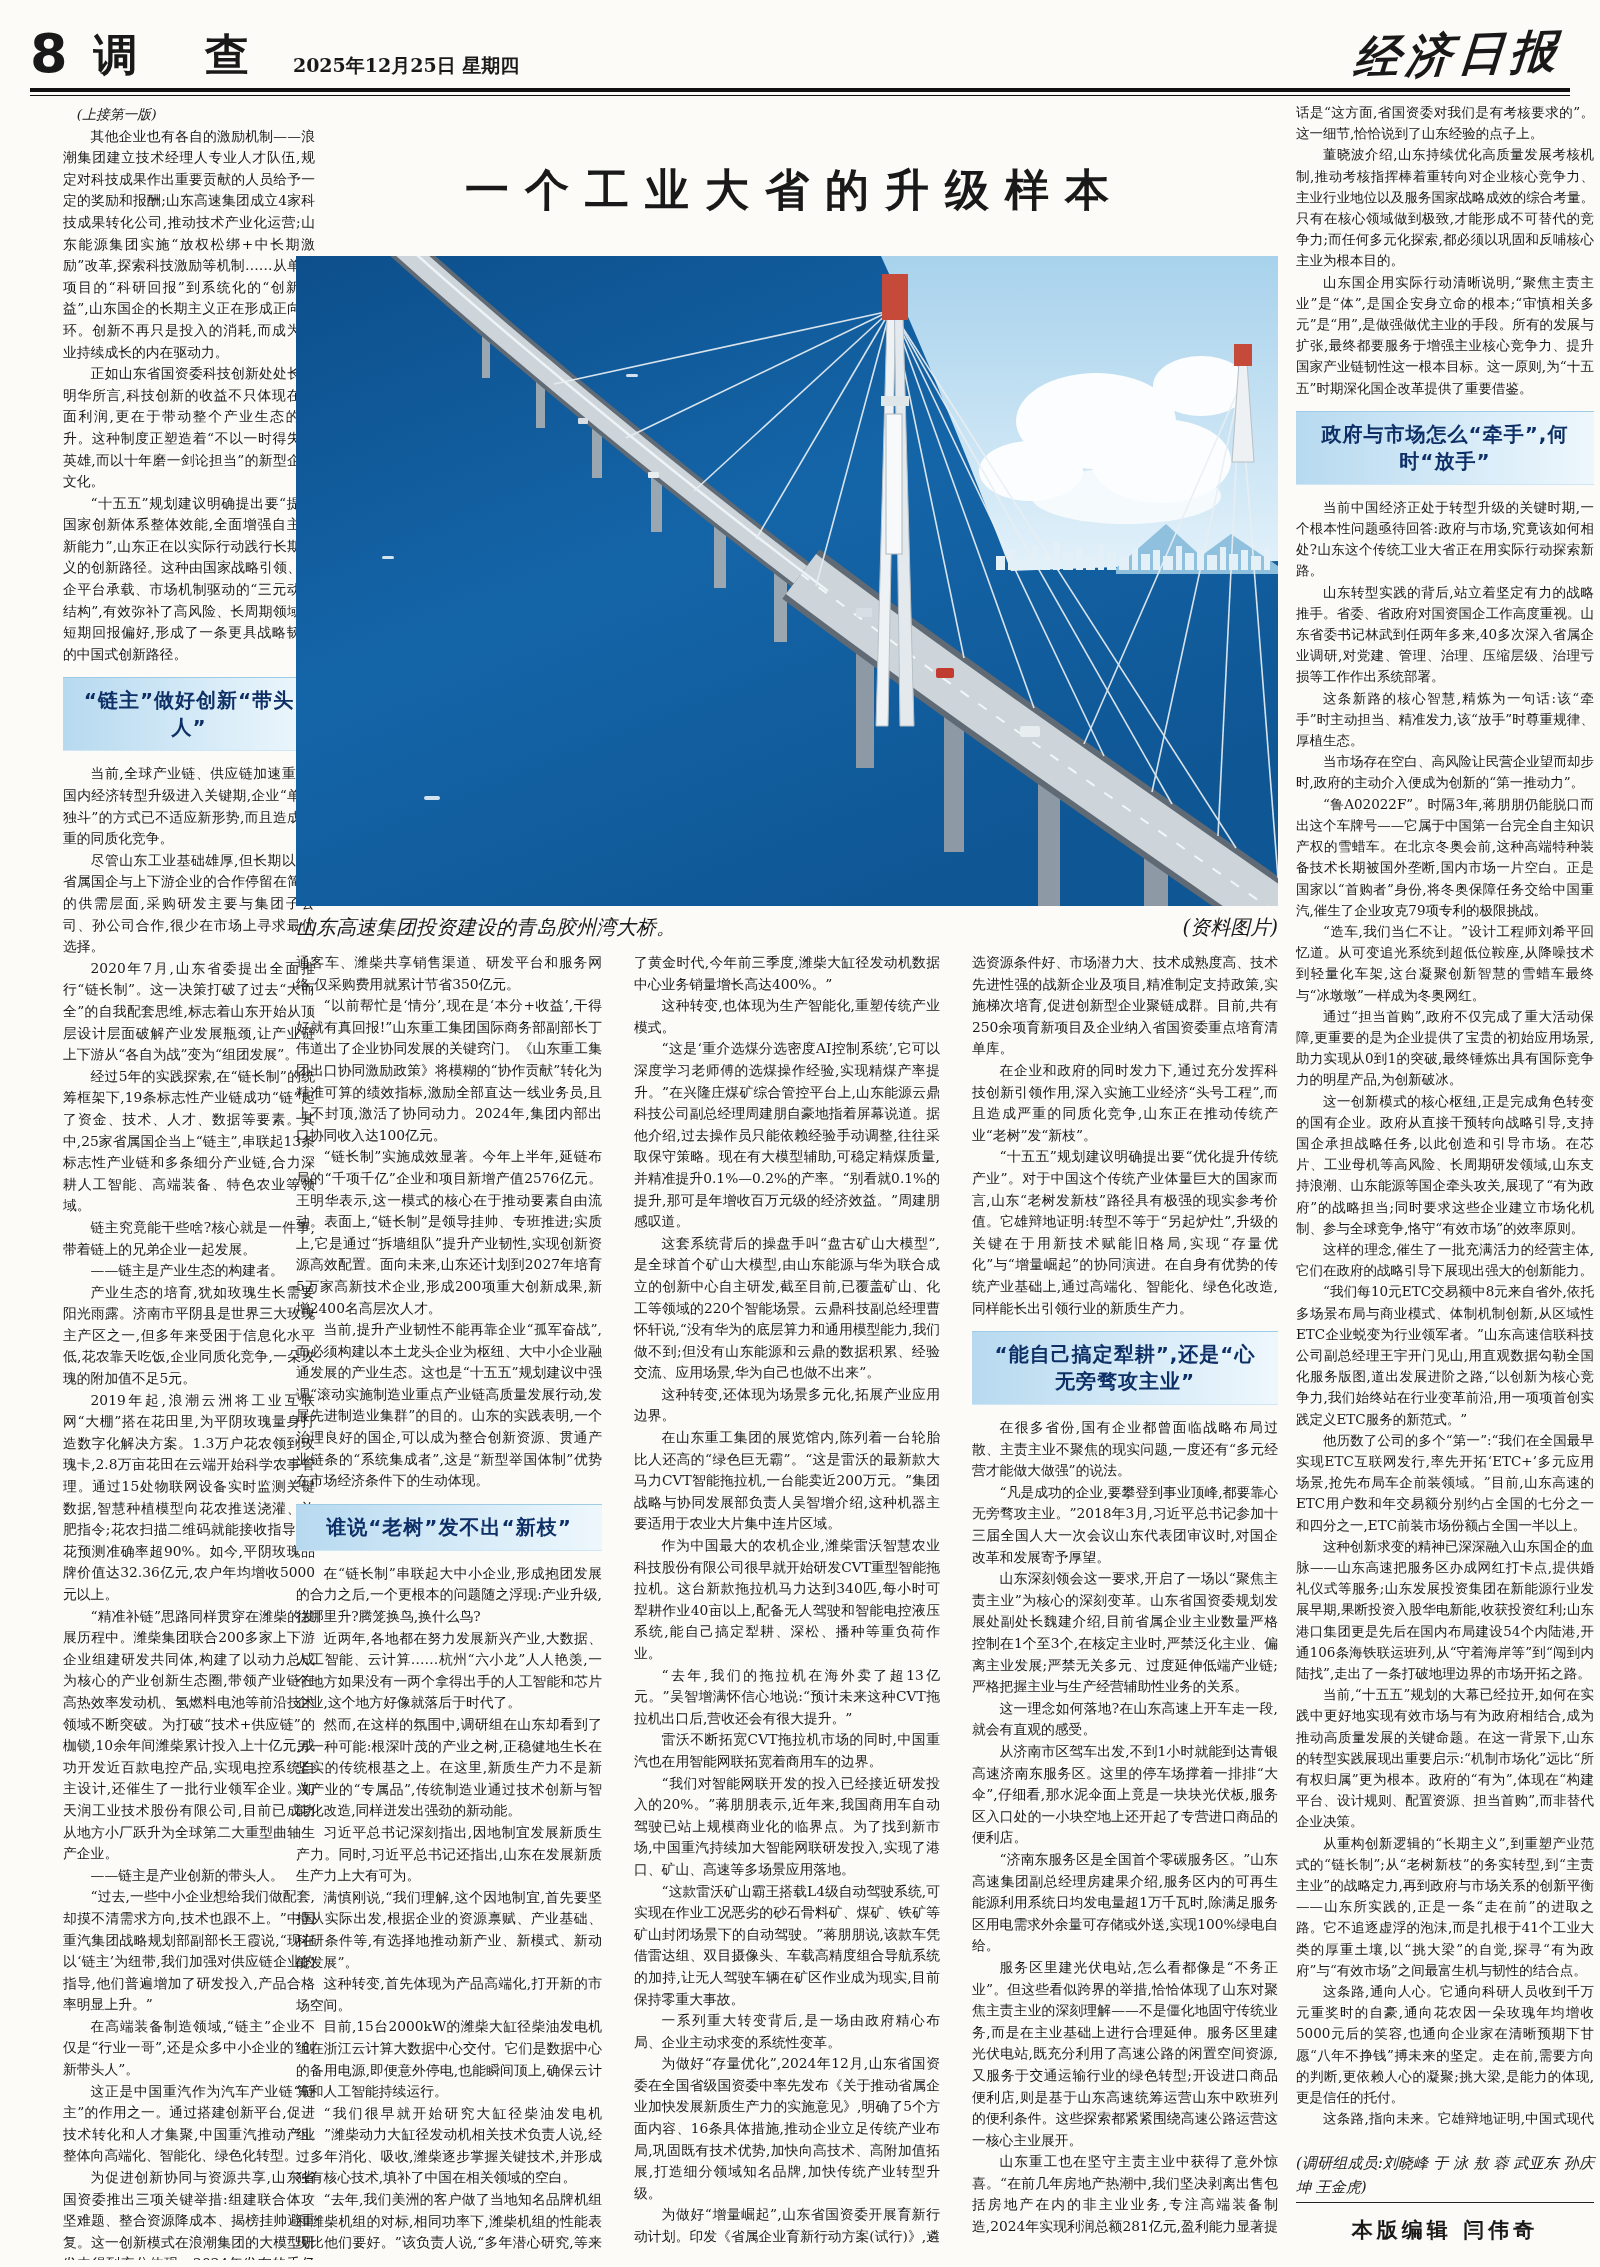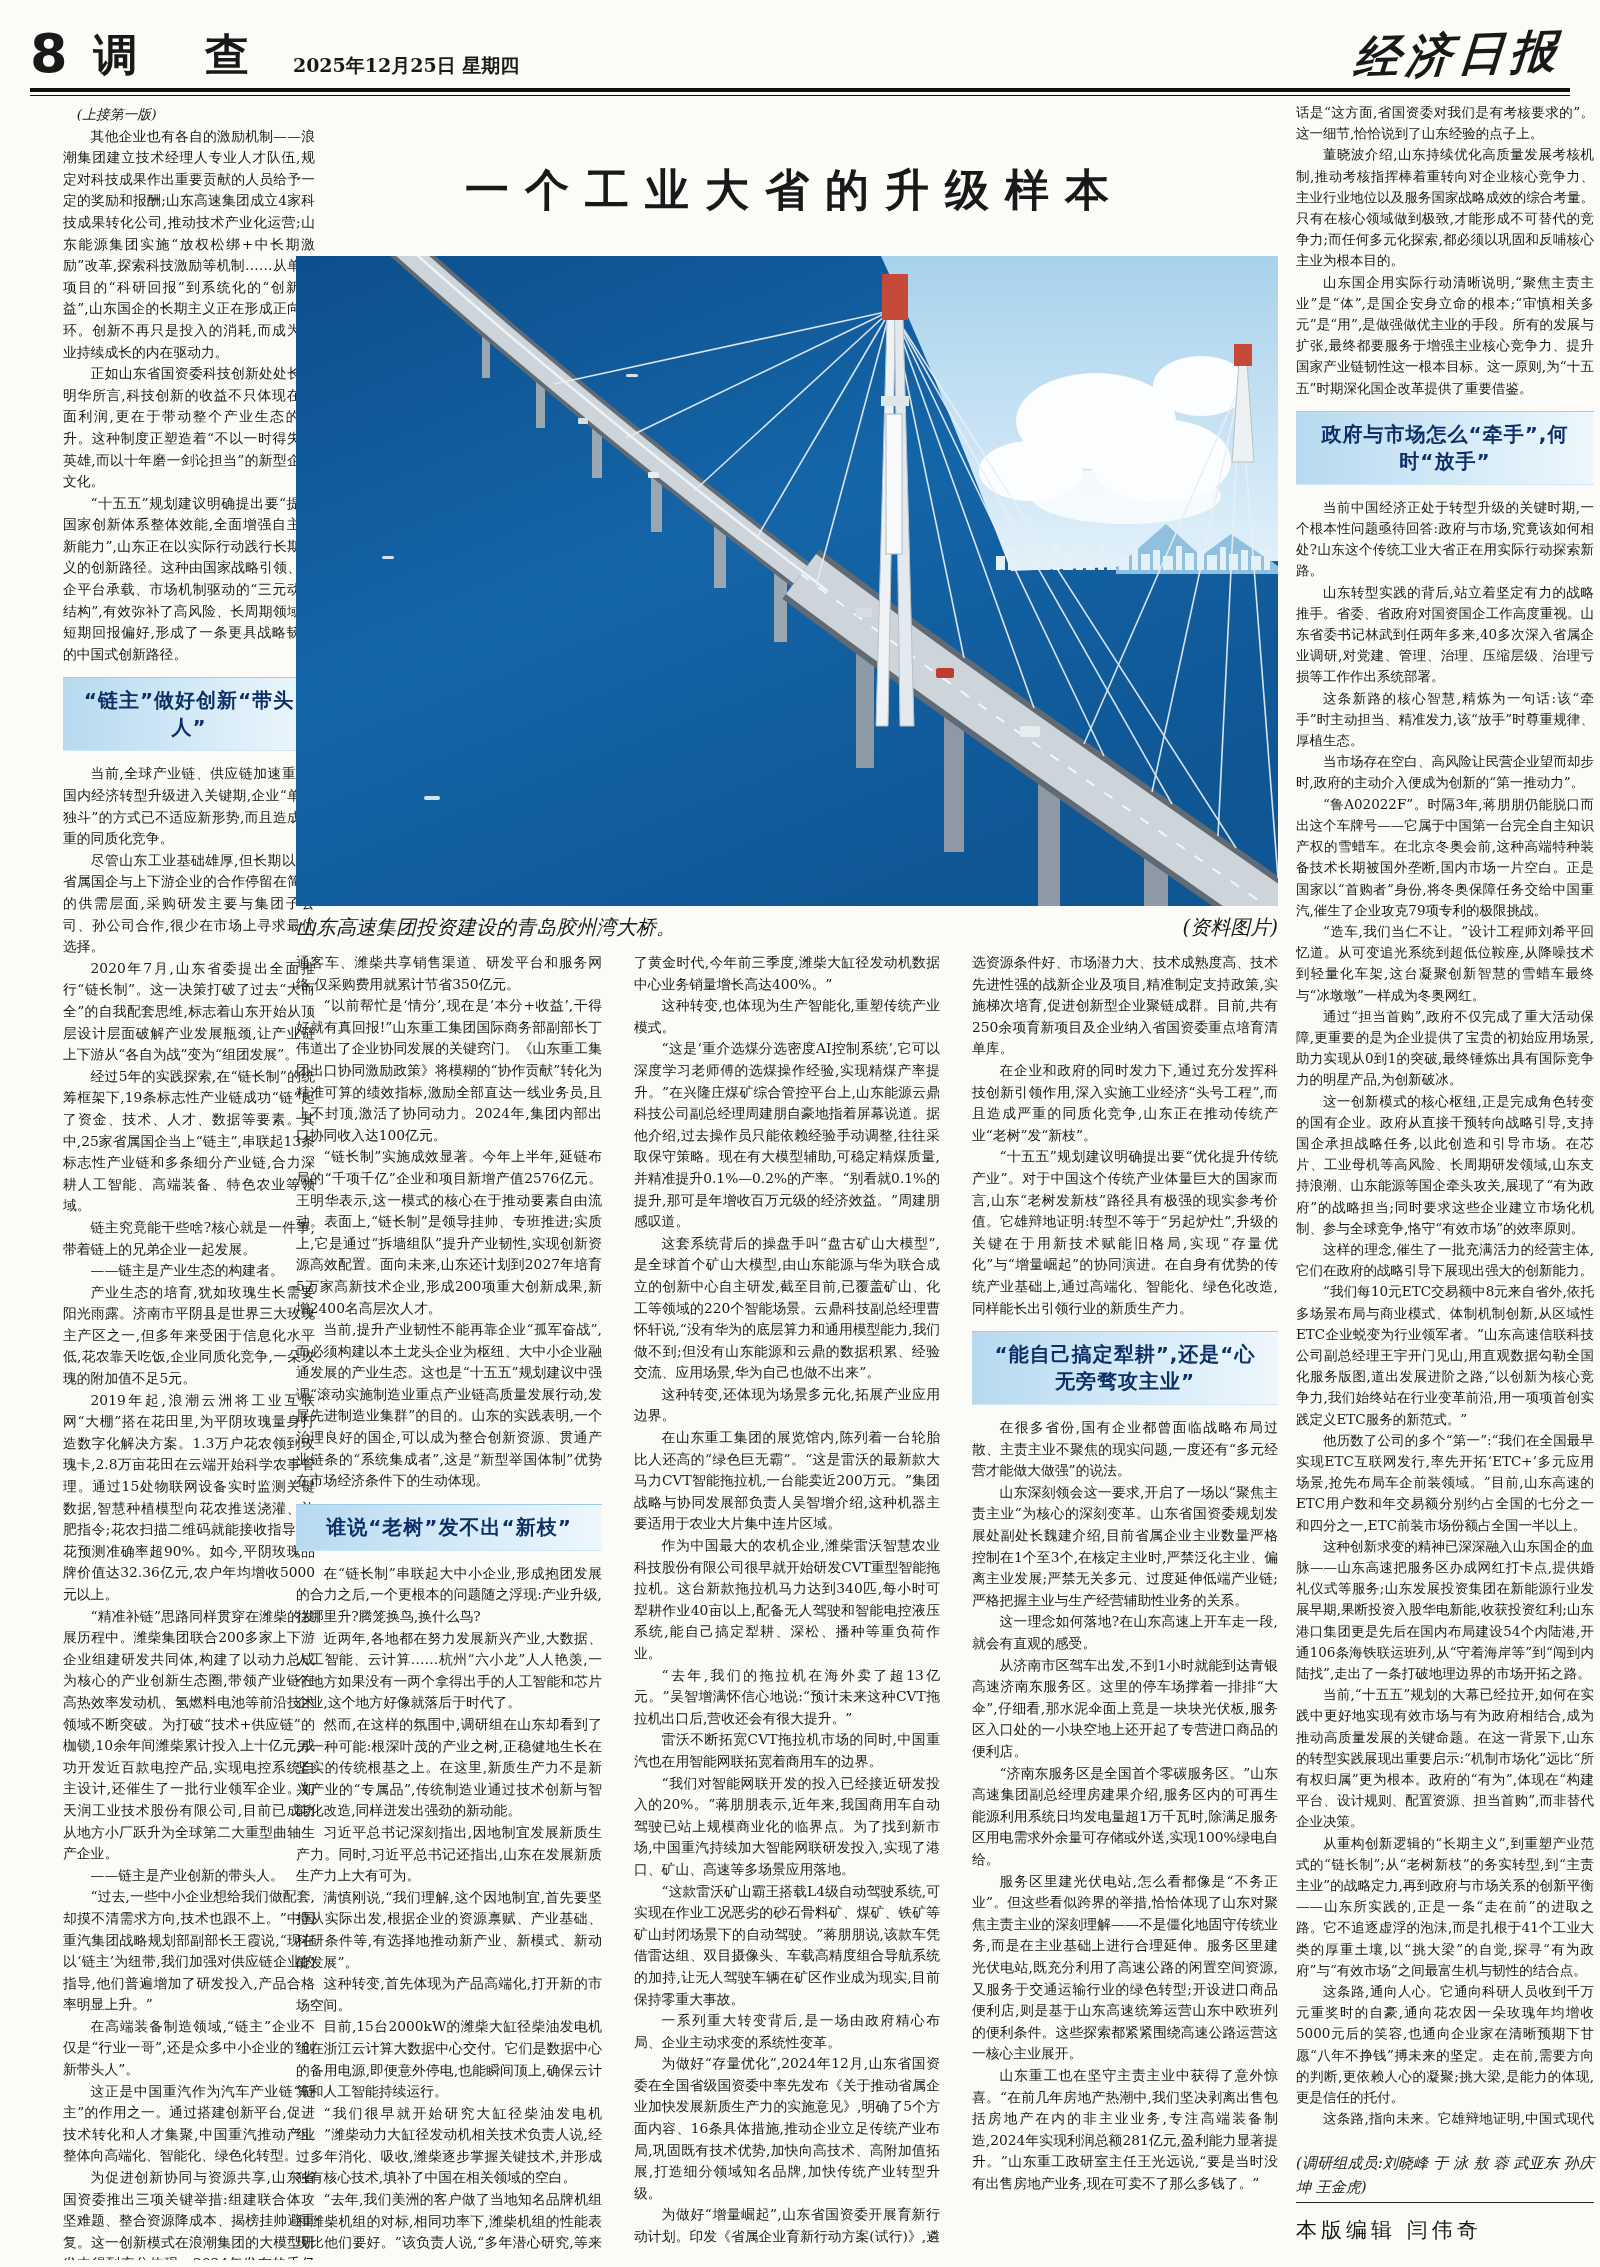--- a/index.html
+++ b/index.html
@@ -34,22 +34,22 @@
   
   .photo{position:absolute;left:296px;top:256px;width:982px;height:650px;margin:0;
          box-shadow:0 0 0 1px #9fb4c4 inset;}
   .photo svg{display:block;width:100%;height:100%;}
   .caption-row{position:absolute;left:296px;top:914px;width:982px;display:flex;
                justify-content:space-between;font-size:20px;font-style:italic;}
   
   .credit{position:absolute;left:1296px;top:2136px;width:298px;font-size:15px;font-style:italic;
           line-height:24px;text-align:justify;}
   .foot-rule{position:absolute;left:1296px;top:2202px;width:298px;border-top:1.5px solid #222;}
-  .editor{position:absolute;left:1296px;top:2216px;width:298px;text-align:left;
-          font-size:21px;letter-spacing:4px;font-weight:400;}
+  .editor{position:absolute;left:1296px;top:2216px;width:298px;text-align:center;
+          font-size:21px;letter-spacing:4px;font-weight:700;}
 </style>
 </head>
 <body>
 
 <div class="page">
 
   <header class="masthead">
     <span class="pagenum">8</span><span class="section">调 查</span><span class="pubdate">2025年12月25日  星期四</span>
     <span class="brand">经济日报</span>
   </header>
@@ -220,20 +220,21 @@
       <p class="para">雷沃不断拓宽CVT拖拉机市场的同时,中国重汽也在用智能网联拓宽着商用车的边界。</p>
       <p class="para">“我们对智能网联开发的投入已经接近研发投入的20%。”蒋朋朋表示,近年来,我国商用车自动驾驶已站上规模商业化的临界点。为了找到新市场,中国重汽持续加大智能网联研发投入,实现了港口、矿山、高速等多场景应用落地。</p>
       <p class="para">“这款雷沃矿山霸王搭载L4级自动驾驶系统,可实现在作业工况恶劣的砂石骨料矿、煤矿、铁矿等矿山封闭场景下的自动驾驶。”蒋朋朋说,该款车凭借雷达组、双目摄像头、车载高精度组合导航系统的加持,让无人驾驶车辆在矿区作业成为现实,目前保持零重大事故。</p>
       <p class="para">一系列重大转变背后,是一场由政府精心布局、企业主动求变的系统性变革。</p>
       <p class="para">为做好“存量优化”,2024年12月,山东省国资委在全国省级国资委中率先发布《关于推动省属企业加快发展新质生产力的实施意见》,明确了5个方面内容、16条具体措施,推动企业立足传统产业布局,巩固既有技术优势,加快向高技术、高附加值拓展,打造细分领域知名品牌,加快传统产业转型升级。</p>
       <p class="para">为做好“增量崛起”,山东省国资委开展育新行动计划。印发《省属企业育新行动方案(试行)》,遴选资源条件好、市场潜力大、技术成熟度高、技术先进性强的战新企业及项目,精准制定支持政策,实施梯次培育,促进创新型企业聚链成群。目前,共有250余项育新项目及企业纳入省国资委重点培育清单库。</p>
       <p class="para">在企业和政府的同时发力下,通过充分发挥科技创新引领作用,深入实施工业经济“头号工程”,而且造成严重的同质化竞争,山东正在推动传统产业“老树”发“新枝”。</p>
       <p class="para">“十五五”规划建议明确提出要“优化提升传统产业”。对于中国这个传统产业体量巨大的国家而言,山东“老树发新枝”路径具有极强的现实参考价值。它雄辩地证明:转型不等于“另起炉灶”,升级的关键在于用新技术赋能旧格局,实现“存量优化”与“增量崛起”的协同演进。在自身有优势的传统产业基础上,通过高端化、智能化、绿色化改造,同样能长出引领行业的新质生产力。</p>
       <div class="subhead">“能自己搞定犁耕”,还是“心无旁骛攻主业”</div>
       <p class="para">在很多省份,国有企业都曾面临战略布局过散、主责主业不聚焦的现实问题,一度还有“多元经营才能做大做强”的说法。</p>
+      <p class="para">“凡是成功的企业,要攀登到事业顶峰,都要靠心无旁骛攻主业。”2018年3月,习近平总书记参加十三届全国人大一次会议山东代表团审议时,对国企改革和发展寄予厚望。</p>
       <p class="para">山东深刻领会这一要求,开启了一场以“聚焦主责主业”为核心的深刻变革。山东省国资委规划发展处副处长魏建介绍,目前省属企业主业数量严格控制在1个至3个,在核定主业时,严禁泛化主业、偏离主业发展;严禁无关多元、过度延伸低端产业链;严格把握主业与生产经营辅助性业务的关系。</p>
       <p class="para">这一理念如何落地?在山东高速上开车走一段,就会有直观的感受。</p>
       <p class="para">从济南市区驾车出发,不到1小时就能到达青银高速济南东服务区。这里的停车场撑着一排排“大伞”,仔细看,那水泥伞面上竟是一块块光伏板,服务区入口处的一小块空地上还开起了专营进口商品的便利店。</p>
       <p class="para">“济南东服务区是全国首个零碳服务区。”山东高速集团副总经理房建果介绍,服务区内的可再生能源利用系统日均发电量超1万千瓦时,除满足服务区用电需求外余量可存储或外送,实现100%绿电自给。</p>
       <p class="para">服务区里建光伏电站,怎么看都像是“不务正业”。但这些看似跨界的举措,恰恰体现了山东对聚焦主责主业的深刻理解——不是僵化地固守传统业务,而是在主业基础上进行合理延伸。服务区里建光伏电站,既充分利用了高速公路的闲置空间资源,又服务于交通运输行业的绿色转型;开设进口商品便利店,则是基于山东高速统筹运营山东中欧班列的便利条件。这些探索都紧紧围绕高速公路运营这一核心主业展开。</p>
       <p class="para">山东重工也在坚守主责主业中获得了意外惊喜。“在前几年房地产热潮中,我们坚决剥离出售包括房地产在内的非主业业务,专注高端装备制造,2024年实现利润总额281亿元,盈利能力显著提升。”山东重工政研室主任王光远说,“要是当时没有出售房地产业务,现在可卖不了那么多钱了。”</p>
     </div>
 
   <div id="col-right" class="col">
       <p class="para cont">话是“这方面,省国资委对我们是有考核要求的”。这一细节,恰恰说到了山东经验的点子上。</p>

